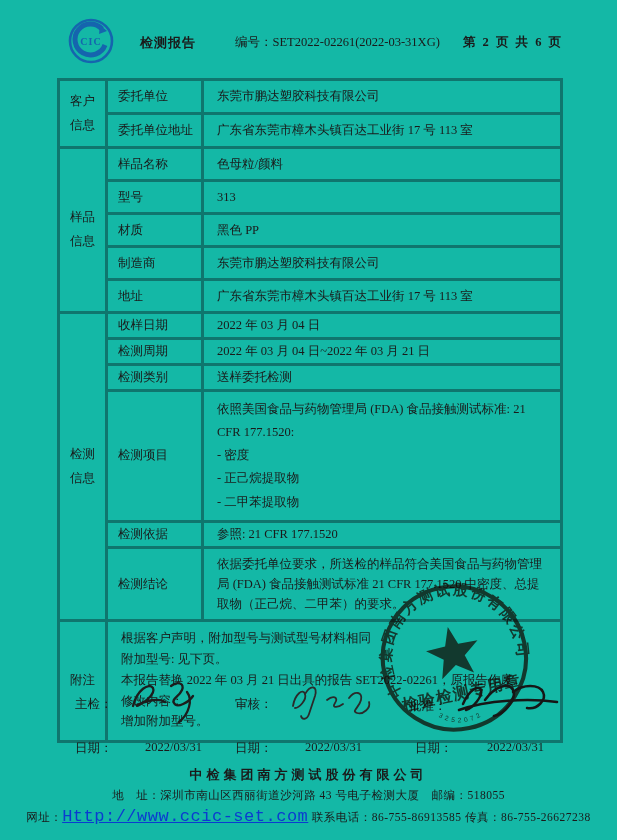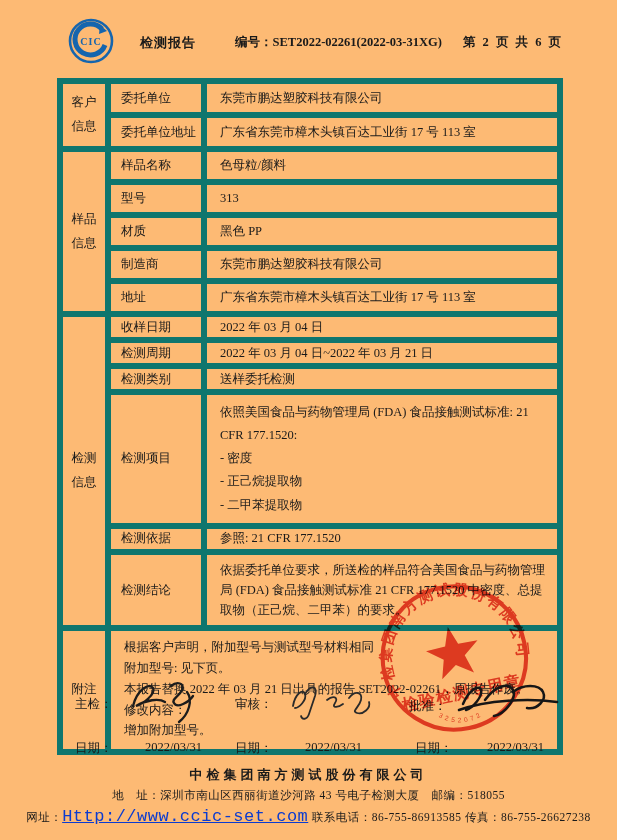--- a/index.html
+++ b/index.html
@@ -1,31 +1,31 @@
 <!DOCTYPE html>
 <html><head>
 <meta charset="utf-8">
 <style>
   * { margin:0; padding:0; box-sizing:border-box; }
   html,body { background:#e8e8e8; }
   .page {
     position:relative; width:617px; height:840px; margin:0 auto;
-    background:#fdba74; overflow:hidden;
+    background:#14b8a6; overflow:hidden;
     font-family:"Liberation Serif","DejaVu Serif",serif;
     color:#1a1a1a;
   }
   
   .header { position:absolute; top:14px; left:57px; width:506px; height:54px; }
   .logo { position:absolute; left:4px; top:2px; width:60px; height:50px; }
   .hdr-title { position:absolute; left:83px; top:20px; font-size:13px; font-weight:bold; letter-spacing:1px; }
-  .hdr-no { position:absolute; left:178px; top:20px; font-size:12.5px; font-weight:bold; }
+  .hdr-no { position:absolute; left:178px; top:20px; font-size:12.5px; font-weight:normal; }
   .hdr-page { position:absolute; right:0; top:20px; font-size:12.5px; font-weight:bold; letter-spacing:2px; }
   
   table.report { position:absolute; top:78px; left:57px; width:506px; border-collapse:collapse; table-layout:fixed; font-size:12.5px; }
-  table.report td { border:6px solid #0f766e; vertical-align:middle; }
+  table.report td { border:3px solid #0f766e; vertical-align:middle; }
   td.group { width:48px; text-align:center; line-height:1.9; padding:2px 0; }
   td.group .glabel { display:inline-block; width:2.1em; }
   td.flabel { width:96px; padding-left:10px; }
   td.fvalue { padding-left:13px; padding-right:8px; }
   tr.r34 { height:34px; } tr.r33 { height:33px; } tr.r26 { height:26px; }
   td.items-cell { padding:6px 8px 6px 13px; line-height:1.85; vertical-align:middle; }
   td.concl-cell { padding:5px 10px 5px 13px; line-height:1.62;margin-top:24px; }
   td.notes-cell { padding:6px 10px 8px 13px; line-height:1.66; vertical-align:top; }
   
   .sigzone { position:absolute; left:57px; top:668px; width:606px; height:64px; font-size:12.5px; }

